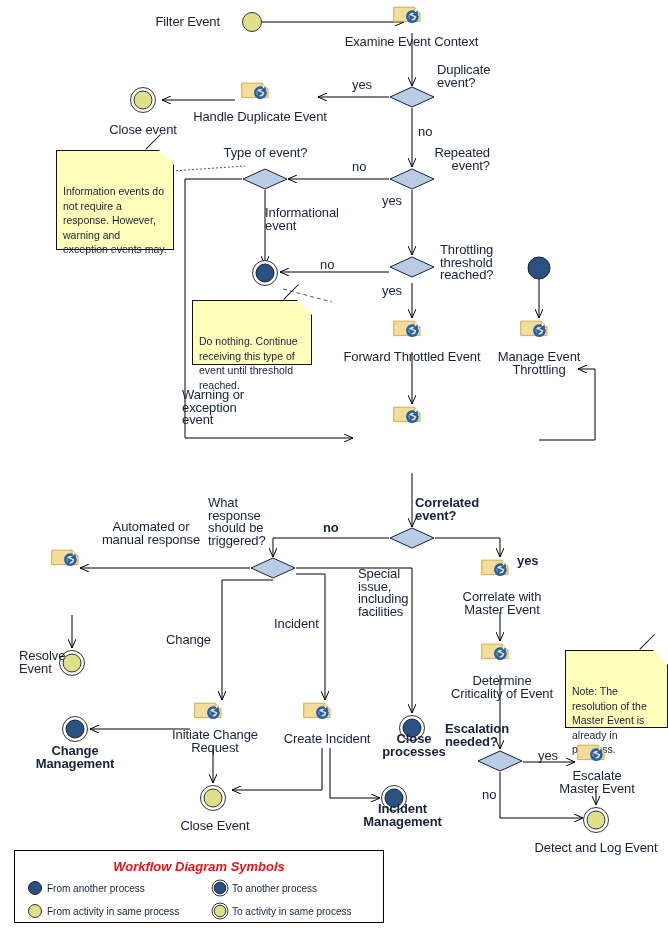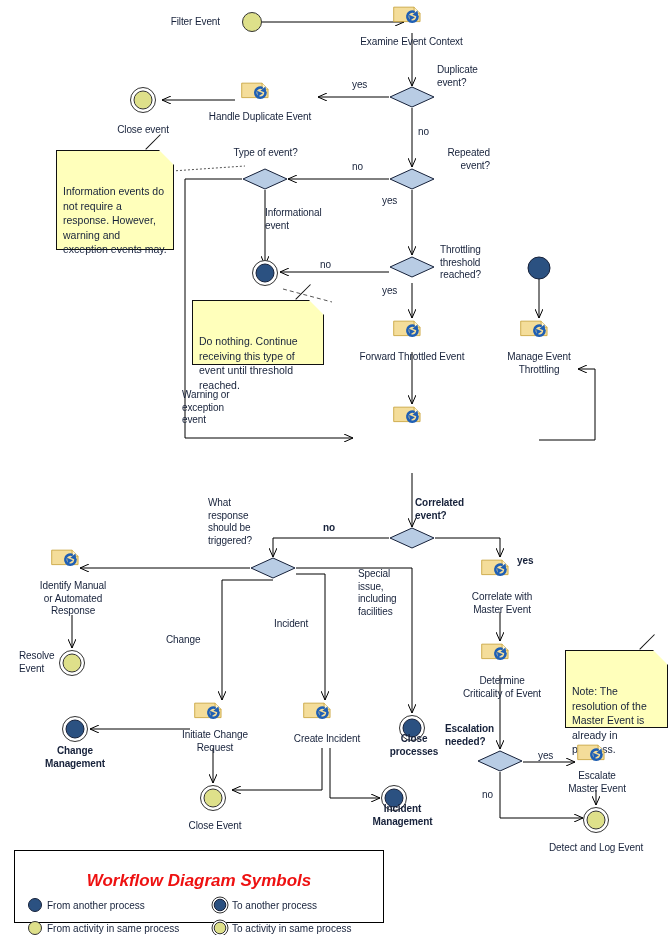--- a/index.html
+++ b/index.html
@@ -24,21 +24,21 @@
   svg.edges {
     position: absolute;
     left: 0;
     top: 0;
     width: 668px;
     height: 935px;
     pointer-events: none;
   }
   .lbl {
     position: absolute;
-    font-size: 10px;
+    font-size: 13px;
     line-height: 12.5px;
     color: #16213a;
     white-space: pre;
     letter-spacing: -0.1px;
   }
   .lbl.c { text-align: center; }
   .lbl.r { text-align: right; }
   .lbl.bold { font-weight: bold; }
   
   .activity {
@@ -101,22 +101,22 @@
     height: 73px;
     border: 1px solid #000;
     background: #fff;
     box-sizing: border-box;
   }
   #legend-title {
     text-align: center;
     color: #ee1111;
     font-weight: bold;
     font-style: italic;
-    font-size: 17px;
-    margin-top: 20px;
+    font-size: 13px;
+    margin-top: 8px;
   }
   .legend-row {
     display: flex;
     margin-top: 5px;
     padding-left: 8px;
   }
   .legend-cell {
     display: flex;
     align-items: center;
     font-size: 10px;
@@ -272,21 +272,21 @@
   <div class="note" style="left:56px; top:150px; width:118px; height:100px;">
     <span class="fold"></span>
     <span>Information events do not require a response.  However, warning and exception events may.</span>
   </div>
 
   <svg class="circ" style="left:250px; top:258px;" width="30" height="30">
     <circle cx="15" cy="15" r="12.5" fill="#fff" stroke="#333" stroke-width="1"></circle>
     <circle cx="15" cy="15" r="9" fill="#2b5181" stroke="#16213a" stroke-width="1"></circle>
   </svg>
 
-  <div class="note" style="left:192px; top:300px; width:132px; height:65px;">
+  <div class="note" style="left:192px; top:300px; width:120px; height:65px;">
     <span class="fold"></span>
     <span>Do nothing.  Continue receiving this type of event until threshold reached.</span>
   </div>
 
   <svg class="decision" style="left:389px; top:256px;" width="46" height="22" viewBox="0 0 46 22">
     <path d="M23,1 L45,11 L23,21 L1,11 Z" fill="#b8cce4" stroke="#16213a" stroke-width="1"></path>
   </svg>
   <div class="lbl" style="left:440px; top:244px; width:72px;"><span style="white-space:pre-line">Throttling
 threshold
 reached?</span></div>
@@ -338,39 +338,38 @@
   <div class="lbl bold" style="left:323px; top:522px;">no</div>
   <div class="lbl bold" style="left:517px; top:555px;">yes</div>
 
   <svg class="decision" style="left:250px; top:557px;" width="46" height="22" viewBox="0 0 46 22">
     <path d="M23,1 L45,11 L23,21 L1,11 Z" fill="#b8cce4" stroke="#16213a" stroke-width="1"></path>
   </svg>
   <div class="lbl" style="left:208px; top:497px; width:80px;"><span style="white-space:pre-line">What
 response
 should be
 triggered?</span></div>
+  <div class="lbl c" style="left:96px; top:521px; width:110px;"><span style="white-space:pre-line">Automated or
+manual response</span></div>
   <div class="lbl" style="left:166px; top:634px;">Change</div>
   <div class="lbl" style="left:274px; top:618px;">Incident</div>
   <div class="lbl" style="left:358px; top:568px; width:62px;"><span style="white-space:pre-line">Special
 issue,
 including
 facilities</span></div>
 
   <svg class="activity" style="left:50px; top:547px;" width="40" height="28" viewBox="0 0 40 28">
     <path d="M2,3 L26,3 L33,10 L33,20 L2,20 Z" fill="#f4dd9a" stroke="#c8a23a" stroke-width="1"></path>
     <path d="M26,3 L26,10 L33,10" fill="#fdf3d0" stroke="#c8a23a" stroke-width="1"></path>
     <g stroke="#1f5fb4" stroke-width="3" fill="none" stroke-linecap="round">
       <path d="M30,14 a6,6 0 1,1 -4.5,-5.6"></path>
     </g>
     <path d="M30,7 L31,14.5 L24,12 Z" fill="#1f5fb4"></path>
     <path d="M21,19 L20,12 L27,15 Z" fill="#1f5fb4"></path>
   </svg>
-  <div class="lbl c" style="left:18px; top:580px; width:110px;"><span style="white-space:pre-line">Identify Manual
-or Automated
-Response</span></div>
 
   <svg class="circ" style="left:57px; top:648px;" width="30" height="30">
     <circle cx="15" cy="15" r="12.5" fill="#fff" stroke="#333" stroke-width="1"></circle>
     <circle cx="15" cy="15" r="9" fill="#dee08a" stroke="#333" stroke-width="1"></circle>
   </svg>
   <div class="lbl" style="left:19px; top:650px; width:52px;"><span style="white-space:pre-line">Resolve
 Event</span></div>
 
   <svg class="circ" style="left:60px; top:714px;" width="30" height="30">
     <circle cx="15" cy="15" r="12.5" fill="#fff" stroke="#333" stroke-width="1"></circle>

